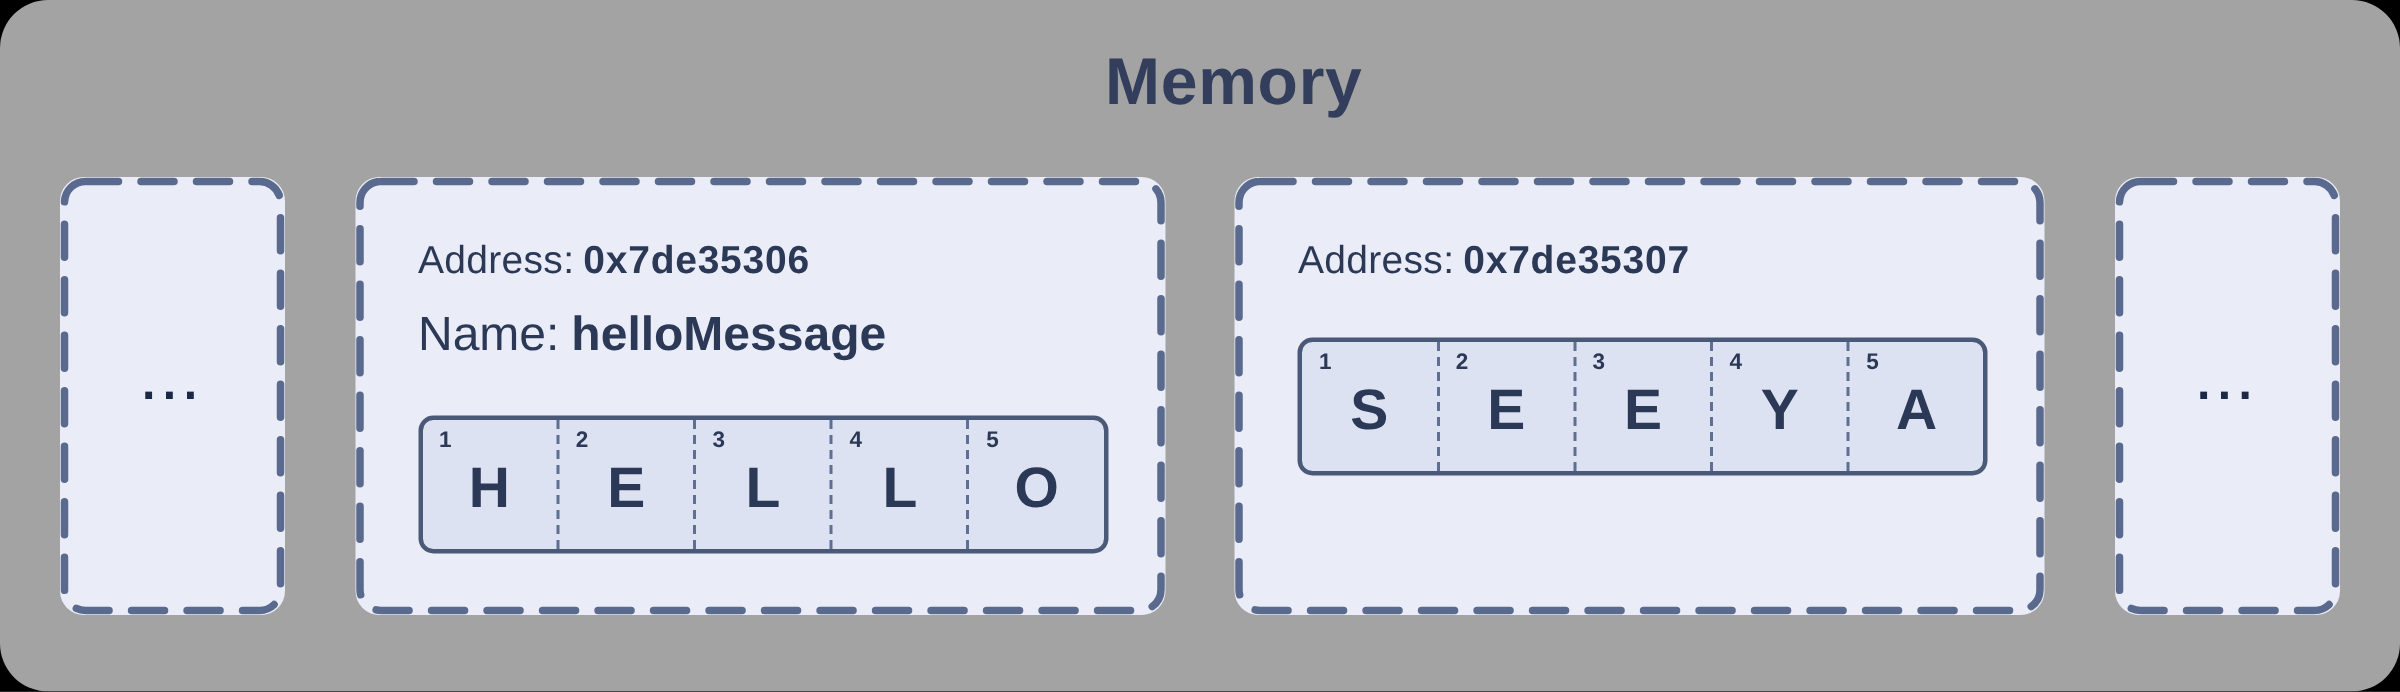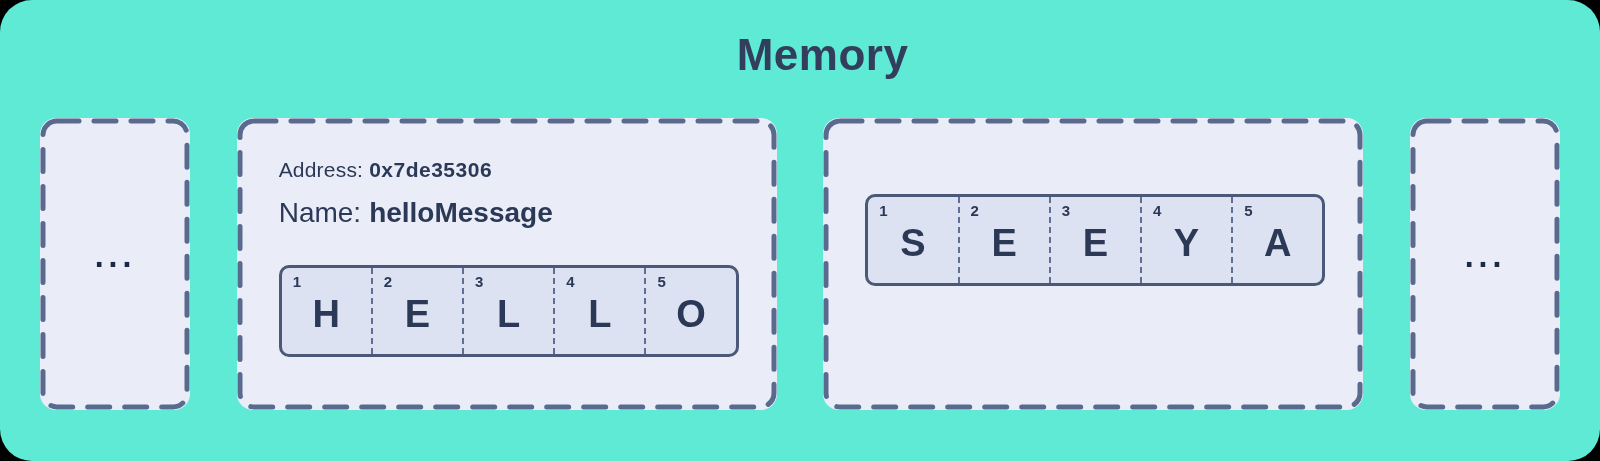--- a/index.html
+++ b/index.html
@@ -8,21 +8,21 @@
     background: #000;
     width: 1600px;
     height: 461px;
     overflow: hidden;
     font-family: "Liberation Sans", sans-serif;
   }
   .canvas {
     position: relative;
     width: 1600px;
     height: 461px;
-    background: #5eead4;
+    background: #a3a3a3;
     border-radius: 32px;
     box-sizing: border-box;
     padding-left: 45px;
   }
   .title {
     text-align: center;
     padding-top: 30px;
     font-size: 44px;
     font-weight: bold;
     color: #323e5c;
@@ -83,29 +83,29 @@
     width: 540px;
     height: 292px;
     padding: 40px 38px 0 42px;
     box-sizing: border-box;
   }
   .block-content {
     position: relative;
     z-index: 1;
   }
   .addr-line {
-    font-size: 21px;
+    font-size: 26px;
     color: #2b3957;
     letter-spacing: 0.2px;
   }
   .addr-line .label { font-weight: normal; }
   .addr-line .value { font-weight: bold; margin-left: 6px; letter-spacing: 0.5px; }
   .name-line {
     margin-top: 15px;
-    font-size: 28px;
+    font-size: 32px;
     color: #2b3957;
   }
   .name-line .label { font-weight: normal; }
   .name-line .value { font-weight: bold; margin-left: 8px; }
   .cells {
     margin-top: 36px;
     height: 92px;
     display: flex;
     background: #dce2f1;
     border: 3px solid #4a5977;
@@ -187,20 +187,23 @@
           </div>
         </div>
       </div>
     </div>
 
     <div class="dashed-box var-block">
       <svg class="dash-rect">
           <rect></rect>
         </svg>
       <div class="block-content">
+        <div class="addr-line">
+          <span class="label">Address:</span><span class="value">0x7de35307</span>
+        </div>
         <div class="cells">
           <div class="cell">
             <span class="cell-index">1</span>
             <span class="cell-char">S</span>
           </div>
           <div class="cell">
             <span class="cell-index">2</span>
             <span class="cell-char">E</span>
           </div>
           <div class="cell">

